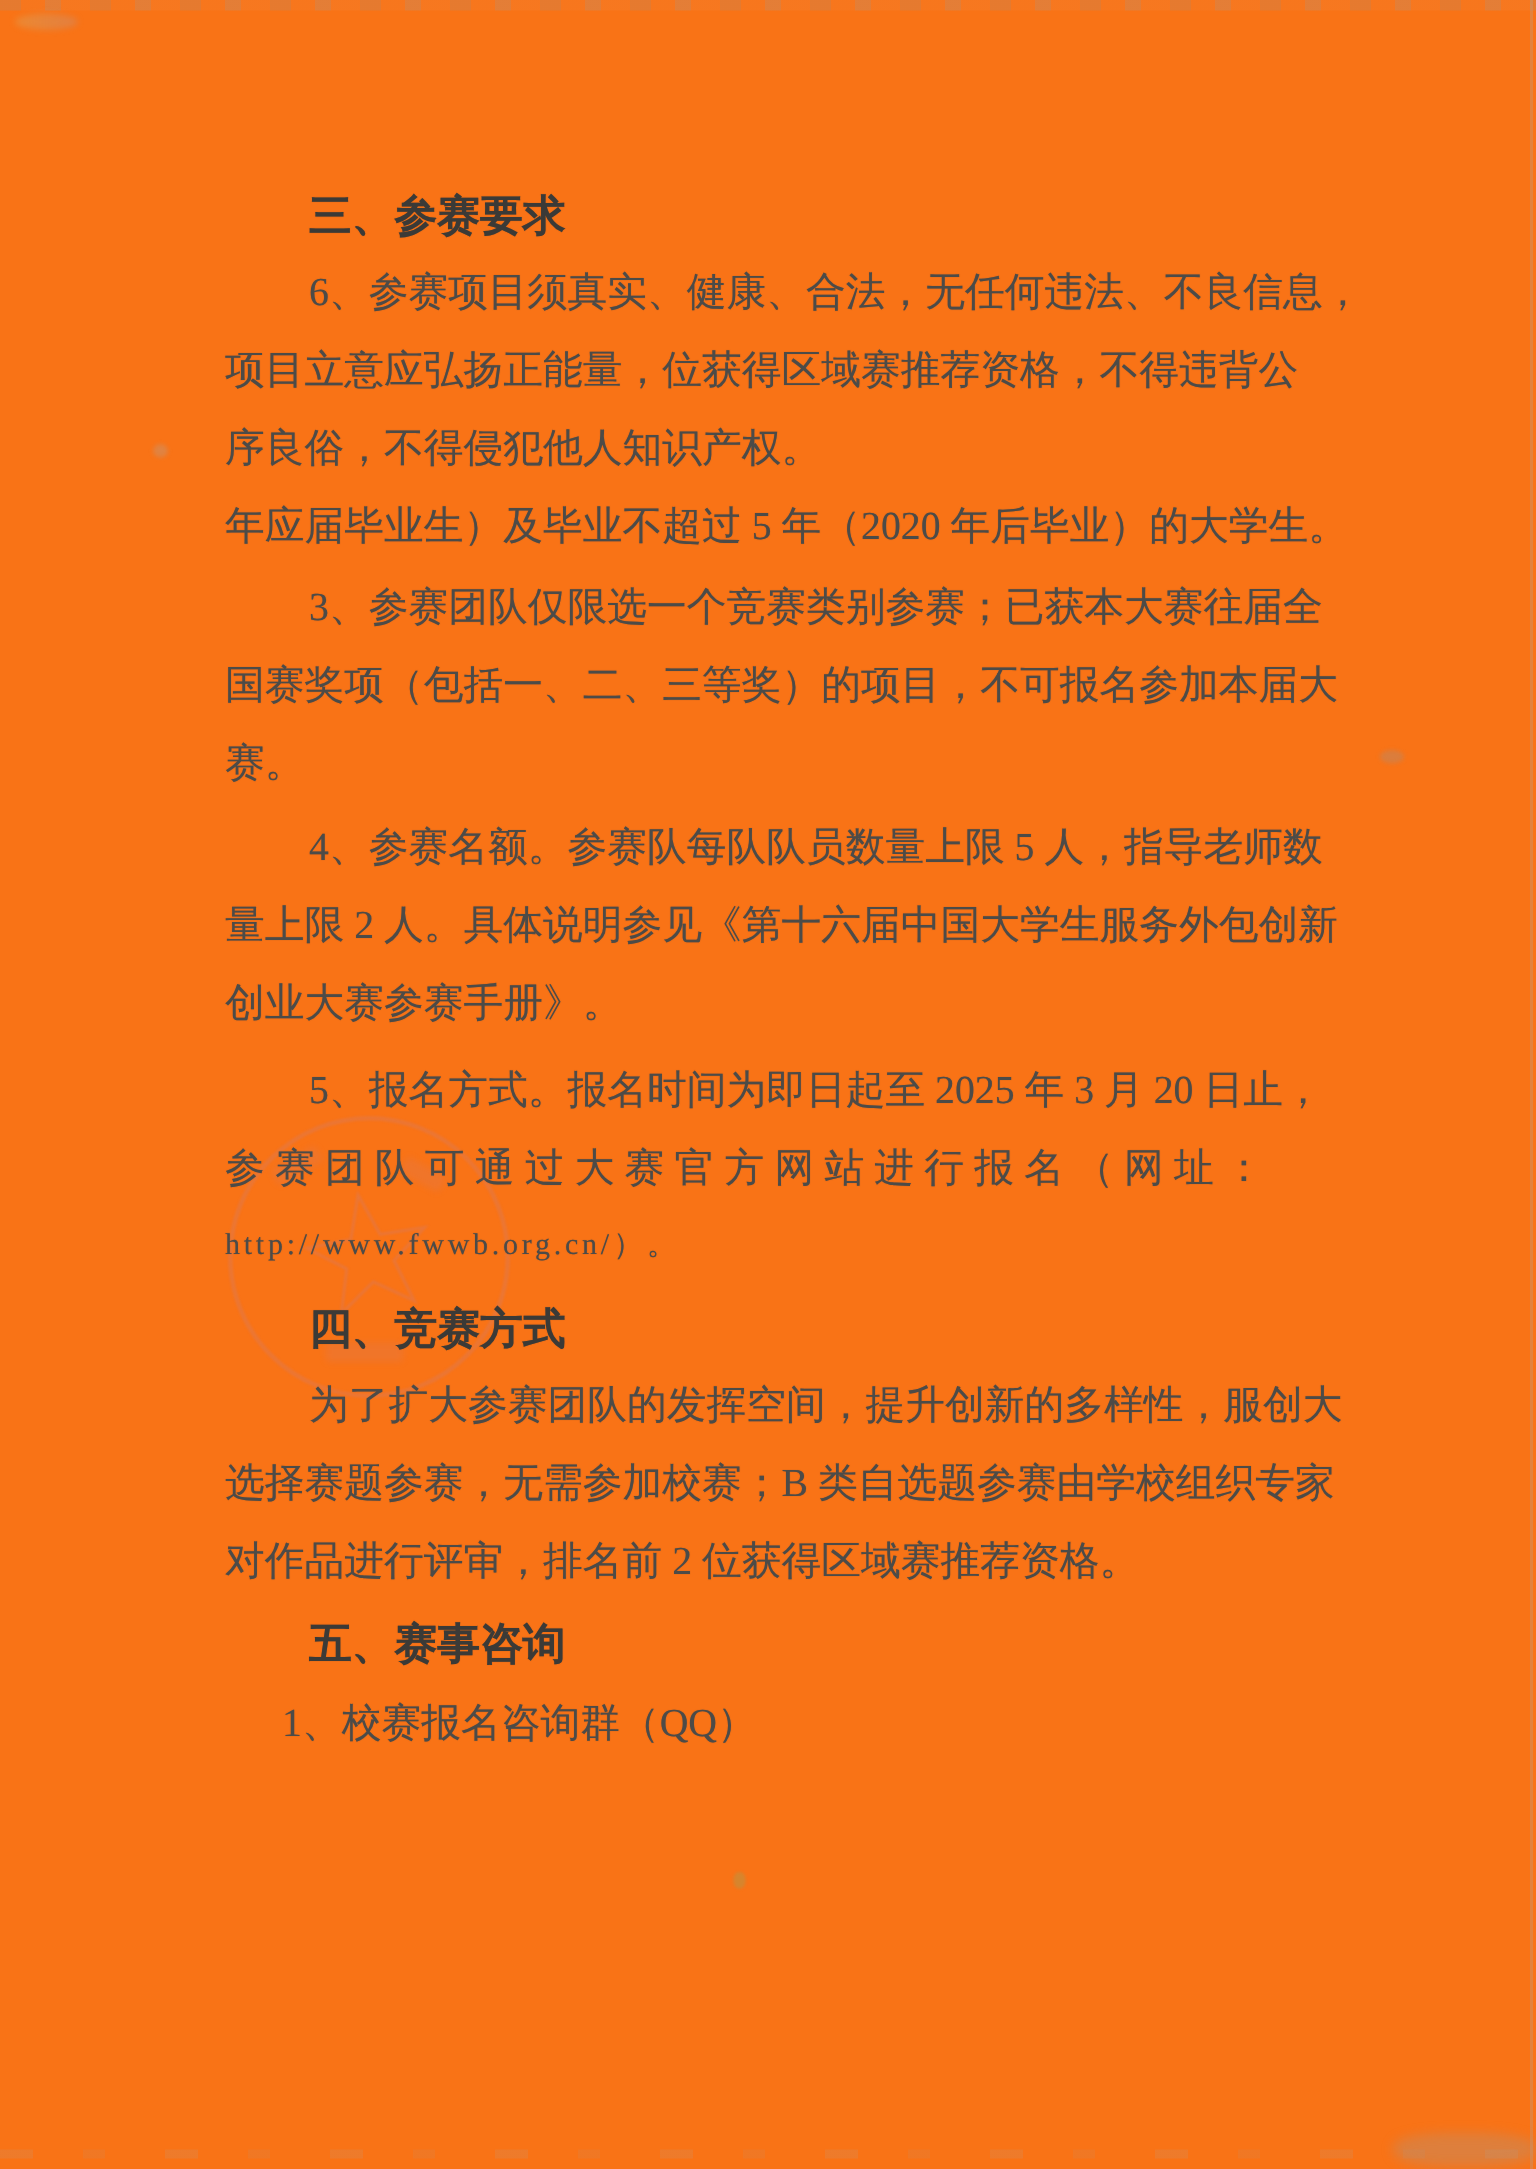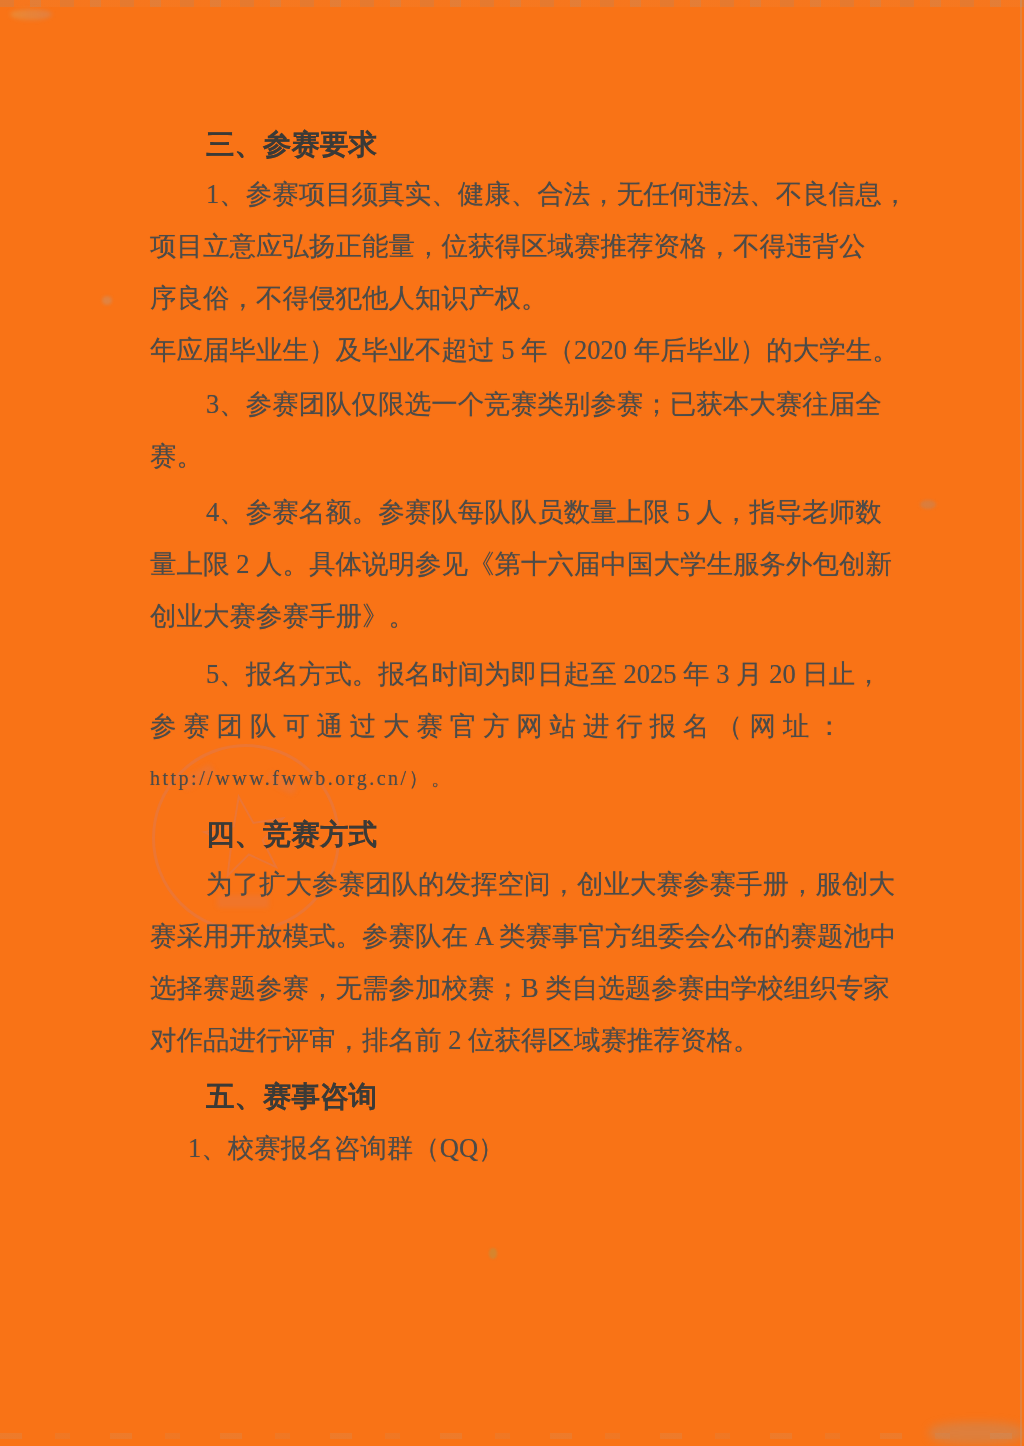--- a/index.html
+++ b/index.html
@@ -118,34 +118,34 @@
     <span class="mark m1"></span>
     <span class="mark m2"></span>
     <span class="mark m3"></span>
     <svg width="90" height="90" viewBox="0 0 90 90">
       <polygon points="45,3 54.9,31.4 85,32 61,50.2 69.7,79 45,61.8 20.3,79 29,50.2 5.1,32 35.1,31.4" fill="none" stroke="rgba(205,125,120,0.32)" stroke-width="2"></polygon>
     </svg>
   </div>
 
   <main class="textblock">
     <div class="heading">三、参赛要求</div>
-    <div class="line indent">1、参赛项目须真实、健康、合法，无任何违法、不良信息，</div>
+    <div class="line indent">6、参赛项目须真实、健康、合法，无任何违法、不良信息，</div>
     <div class="line">项目立意应弘扬正能量，位获得区域赛推荐资格，不得违背公</div>
     <div class="line">序良俗，不得侵犯他人知识产权。</div>
     <div class="line">年应届毕业生）及毕业不超过 5 年（2020 年后毕业）的大学生。</div>
     <div class="line indent mt2">3、参赛团队仅限选一个竞赛类别参赛；已获本大赛往届全</div>
+    <div class="line">国赛奖项（包括一、二、三等奖）的项目，不可报名参加本届大</div>
     <div class="line">赛。</div>
     <div class="line indent mt4">4、参赛名额。参赛队每队队员数量上限 5 人，指导老师数</div>
     <div class="line">量上限 2 人。具体说明参见《第十六届中国大学生服务外包创新</div>
     <div class="line">创业大赛参赛手册》。</div>
     <div class="line indent mt6">5、报名方式。报名时间为即日起至 2025 年 3 月 20 日止，</div>
     <div class="line spread">参赛团队可通过大赛官方网站进行报名（网址：</div>
     <div class="line url">http://www.fwwb.org.cn/）。</div>
     <div class="heading">四、竞赛方式</div>
-    <div class="line indent">为了扩大参赛团队的发挥空间，创业大赛参赛手册，服创大</div>
-    <div class="line">赛采用开放模式。参赛队在 A 类赛事官方组委会公布的赛题池中</div>
+    <div class="line indent">为了扩大参赛团队的发挥空间，提升创新的多样性，服创大</div>
     <div class="line">选择赛题参赛，无需参加校赛；B 类自选题参赛由学校组织专家</div>
     <div class="line">对作品进行评审，排名前 2 位获得区域赛推荐资格。</div>
     <div class="heading">五、赛事咨询</div>
     <div class="line qq mt2">1、校赛报名咨询群（QQ）</div>
   </main>
 
 </div>
 
 </body></html>

